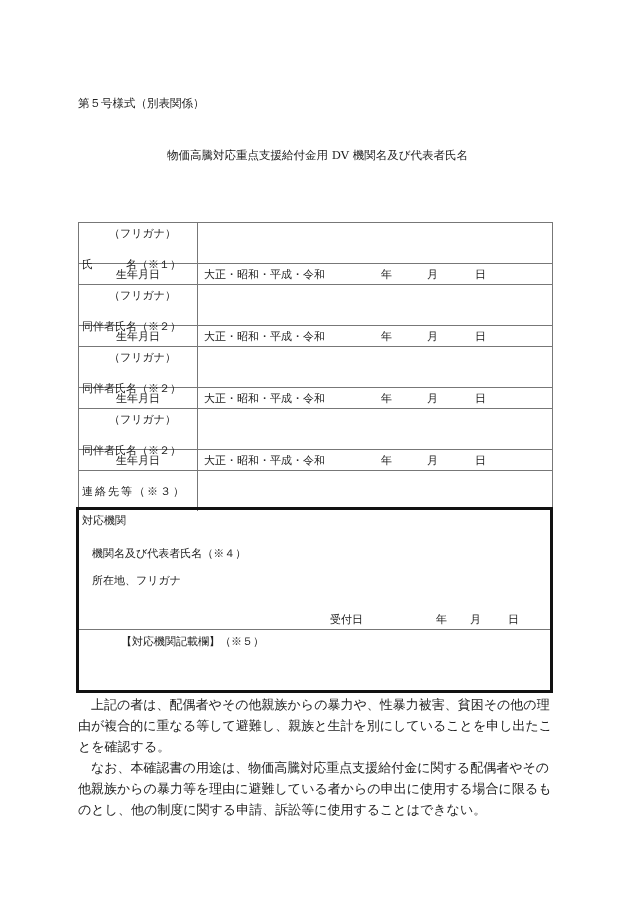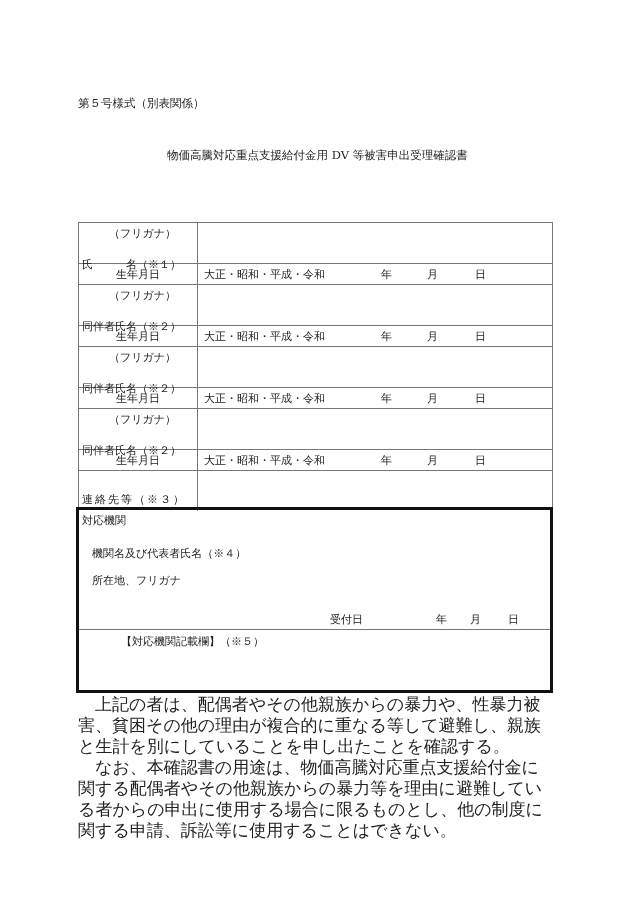--- a/index.html
+++ b/index.html
@@ -14,31 +14,31 @@
   .row.dob { height:21px; }
   .row.contact { height:40px; border-bottom:none; }
   .lab { position:absolute; left:0; top:0; bottom:0; width:118px; border-right:1px solid #777; }
   .furi { position:absolute; left:30px; top:3px; }
   .nm { position:absolute; left:3px; top:34px; }
   .dob-lab { position:absolute; left:0; width:118px; text-align:center; top:3px; }
   .era { position:absolute; left:125px; top:3px; }
   .y { position:absolute; left:302px; top:3px; }
   .m { position:absolute; left:348px; top:3px; }
   .d { position:absolute; left:396px; top:3px; }
-  .contact-lab { position:absolute; left:3px; top:13px; letter-spacing:2px;margin-top:8px; }
+  .contact-lab { position:absolute; left:3px; top:13px; letter-spacing:2px; }
   #box { position:absolute; left:76px; top:507px; width:471px; height:180px; border:3px solid #111; }
   #box .sec1 { position:absolute; left:0; right:0; top:0; height:119px; border-bottom:1px solid #777; }
-  #body-text { position:absolute; left:78px; top:694px; width:475px; font-size:17px; line-height:21px; }
+  #body-text { position:absolute; left:78px; top:694px; width:475px; font-size:13px; line-height:21px; }
   #body-text p { margin:0; text-indent:1em; white-space:normal; }
 </style>
 </head>
 <body>
 
 <div id="form-label" class="abs">第５号様式（別表関係）</div>
-<div id="doc-title" class="abs">物価高騰対応重点支援給付金用 DV 等被害申出受理確認書</div>
+<div id="doc-title" class="abs">物価高騰対応重点支援給付金用 DV 機関名及び代表者氏名</div>
 
 <div id="tbl">
   <div class="row name">
     <div class="lab">
       <span class="abs furi">（フリガナ）</span>
       <span class="abs nm">氏　　　名（※１）</span>
     </div>
   </div>
   <div class="row dob">
     <div class="lab">

